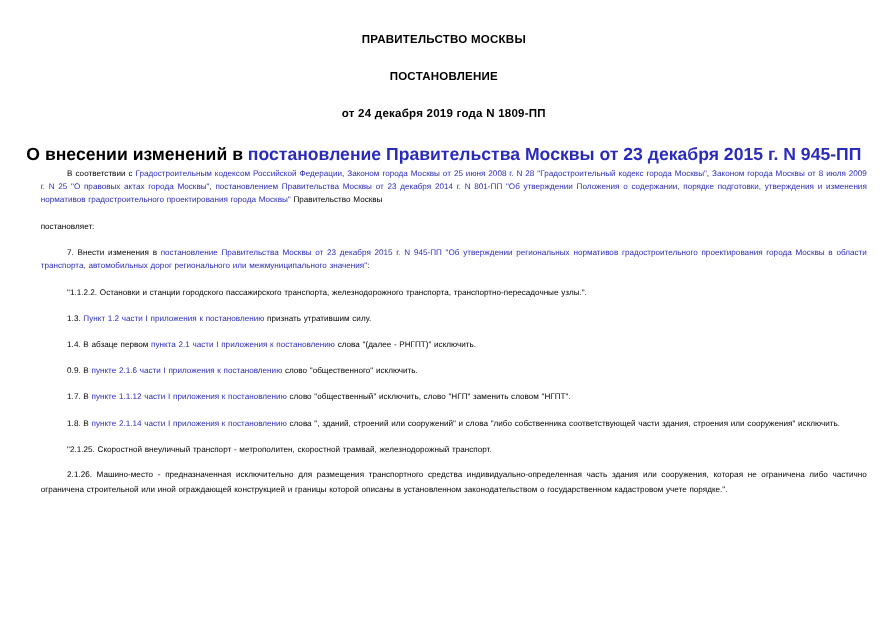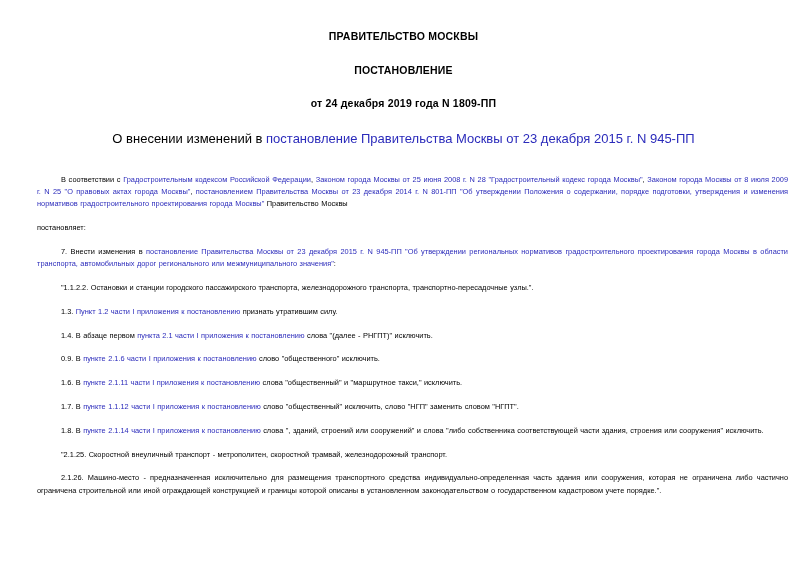--- a/index.html
+++ b/index.html
@@ -26,28 +26,27 @@
     padding-top: 30px;
   }
   .hdr-line {
     font-size: 10.5px;
     font-weight: bold;
     letter-spacing: 0.2px;
     margin: 0 0 21px 0;
     line-height: 1.2;
   }
   .hdr-title {
-    font-size: 13px;
-    font-weight: normal;
+    font-size: 16px;
+    font-weight: bold;
     margin: 10px 0 0 0;
     line-height: 1.3;
   }
   .body-block {
     padding: 0 19px 0 37px;
-    margin-top: 26px;
   }
   p.para {
     font-size: 7.4px;
     line-height: 12.3px;
     margin: 0 0 11.5px 0;
     text-align: justify;
     text-indent: 24px;
     color: #000000;
     word-spacing: 0.4px;
   }
@@ -82,21 +81,20 @@
 
 
     <p class="para"><span>"1.1.2.2. Остановки и станции городского пассажирского транспорта, железнодорожного транспорта, транспортно-пересадочные узлы.".</span></p>
 
     <p class="para"><span>1.3. </span><a class="lnk" href="#">Пункт 1.2 части I приложения к постановлению</a><span> признать утратившим силу.</span></p>
 
     <p class="para"><span>1.4. В абзаце первом </span><a class="lnk" href="#">пункта 2.1 части I приложения к постановлению</a><span> слова "(далее - РНГПТ)" исключить.</span></p>
 
     <p class="para"><span>0.9. В </span><a class="lnk" href="#">пункте 2.1.6 части I приложения к постановлению</a><span> слово "общественного" исключить.</span></p>
 
-    <p class="para"><span>1.6. В </span><a class="lnk" href="#">пункте 2.1.11 части I приложения к постановлению</a><span> слова "общественный" и "маршрутное такси," исключить.</span></p>
 
     <p class="para"><span>1.7. В </span><a class="lnk" href="#">пункте 1.1.12 части I приложения к постановлению</a><span> слово "общественный" исключить, слово "НГП" заменить словом "НГПТ".</span></p>
 
     <p class="para"><span>1.8. В </span><a class="lnk" href="#">пункте 2.1.14 части I приложения к постановлению</a><span> слова ", зданий, строений или сооружений" и слова "либо собственника соответствующей части здания, строения или сооружения" исключить.</span></p>
 
 
     <p class="para"><span>"2.1.25. Скоростной внеуличный транспорт - метрополитен, скоростной трамвай, железнодорожный транспорт.</span></p>
 
     <p class="para"><span>2.1.26. Машино-место - предназначенная исключительно для размещения транспортного средства индивидуально-определенная часть здания или сооружения, которая не ограничена либо частично ограничена строительной или иной ограждающей конструкцией и границы которой описаны в установленном законодательством о государственном кадастровом учете порядке.".</span></p>
 

